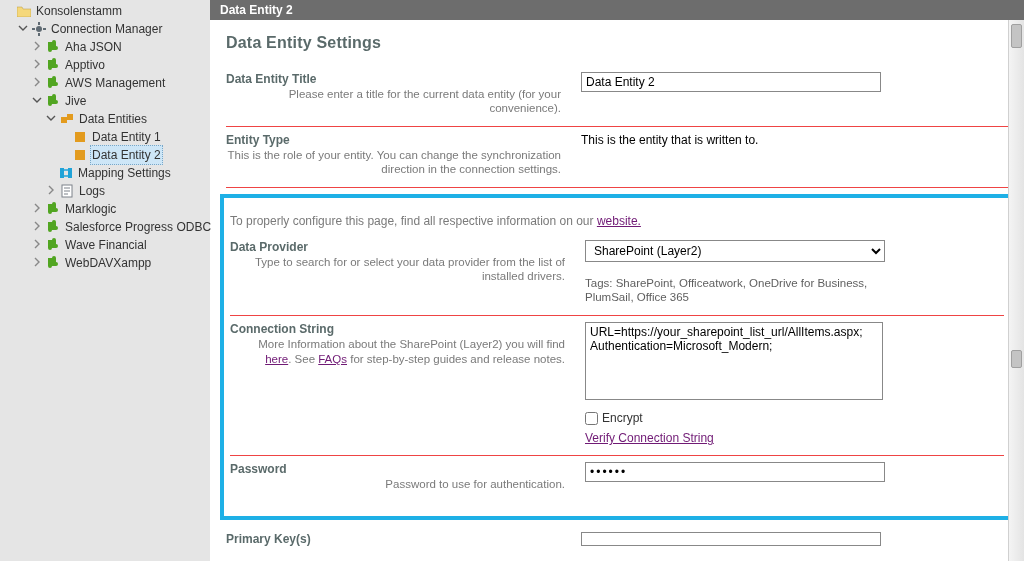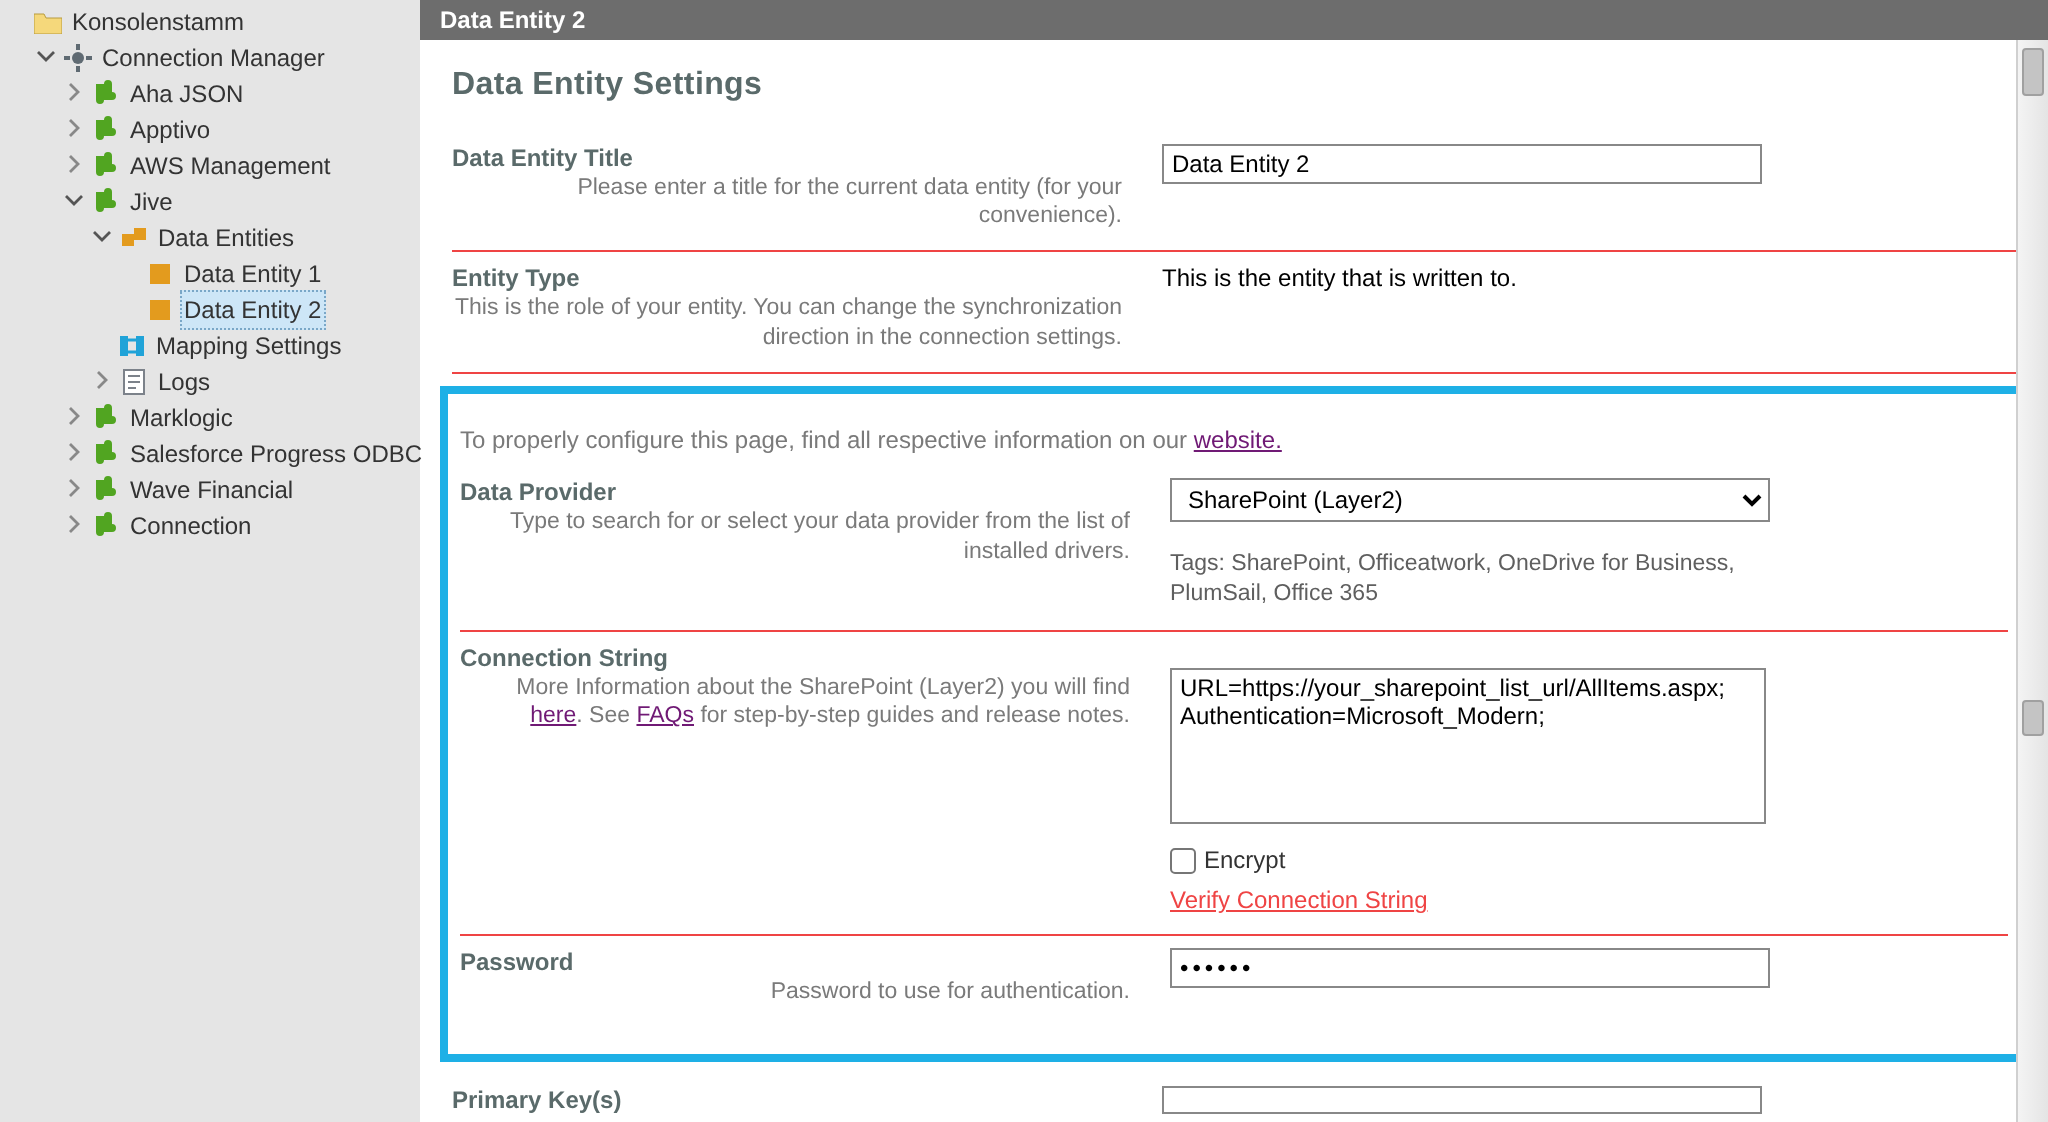--- a/index.html
+++ b/index.html
@@ -66,24 +66,24 @@
   .info-line { color:#7a7a7a; font-size:12px; padding: 12px 0 6px 0;}
   .tags { color:#5f5f5f; font-size:11.5px; margin-top:14px; line-height:1.3; max-width:300px;}
   .static-text { color:#000; font-size:12px; }
   input.text, select.sel, textarea.ta {
     font-family: inherit; font-size: 12px;
     border: 1px solid #888; background:#fff; color:#000;
     padding: 2px 4px;
   }
   input.text { width: 300px; height: 20px; }
   select.sel { width: 300px; height: 22px; }
-  textarea.ta { width: 298px; height: 78px; resize:none; overflow-y:scroll;margin-top:12px;}
+  textarea.ta { width: 298px; height: 78px; resize:none; overflow-y:scroll;}
   .checkbox-row { display:flex; align-items:center; margin-top:8px; }
   .checkbox-row input { margin: 0 4px 0 0; }
-  .link-action { color:#ef4444; text-decoration:underline; cursor:pointer; display:inline-block; margin-top:6px; font-size:12px;}
+  .link-action { color:#701a75; text-decoration:underline; cursor:pointer; display:inline-block; margin-top:6px; font-size:12px;}
   input.password { width:300px; height:20px; letter-spacing:2px; }
   
   .highlight-box {
     border: 4px solid #1eb0e6;
     margin: 6px -6px 6px -6px;
     padding: 4px 6px 14px 6px;
   }
   
   .vscroll {
     position:absolute; right:0; top:0; bottom:0; width:16px;
@@ -328,21 +328,21 @@
               <span class="expander">
                     <svg width="10" height="10">
                       <path d="M3 1l4 4-4 4" fill="none" stroke="#888" stroke-width="1.4"></path>
                     </svg>
                   </span>
               <span class="ic">
                     <svg width="14" height="14">
                       <path class="puzzle-svg" d="M2 2h4a2 2 0 1 1 4 0v4a2 2 0 1 1 0 4h-4a2 2 0 1 1-4 0z"></path>
                     </svg>
                   </span>
-              <span class="label">Connection</span>
+              <span class="label">WebDAVXampp</span>
             </div>
               </div>
           </div>
         </div>
       </div>
     </div>
   </div>
 
   <div class="main">
     <div class="titlebar">

